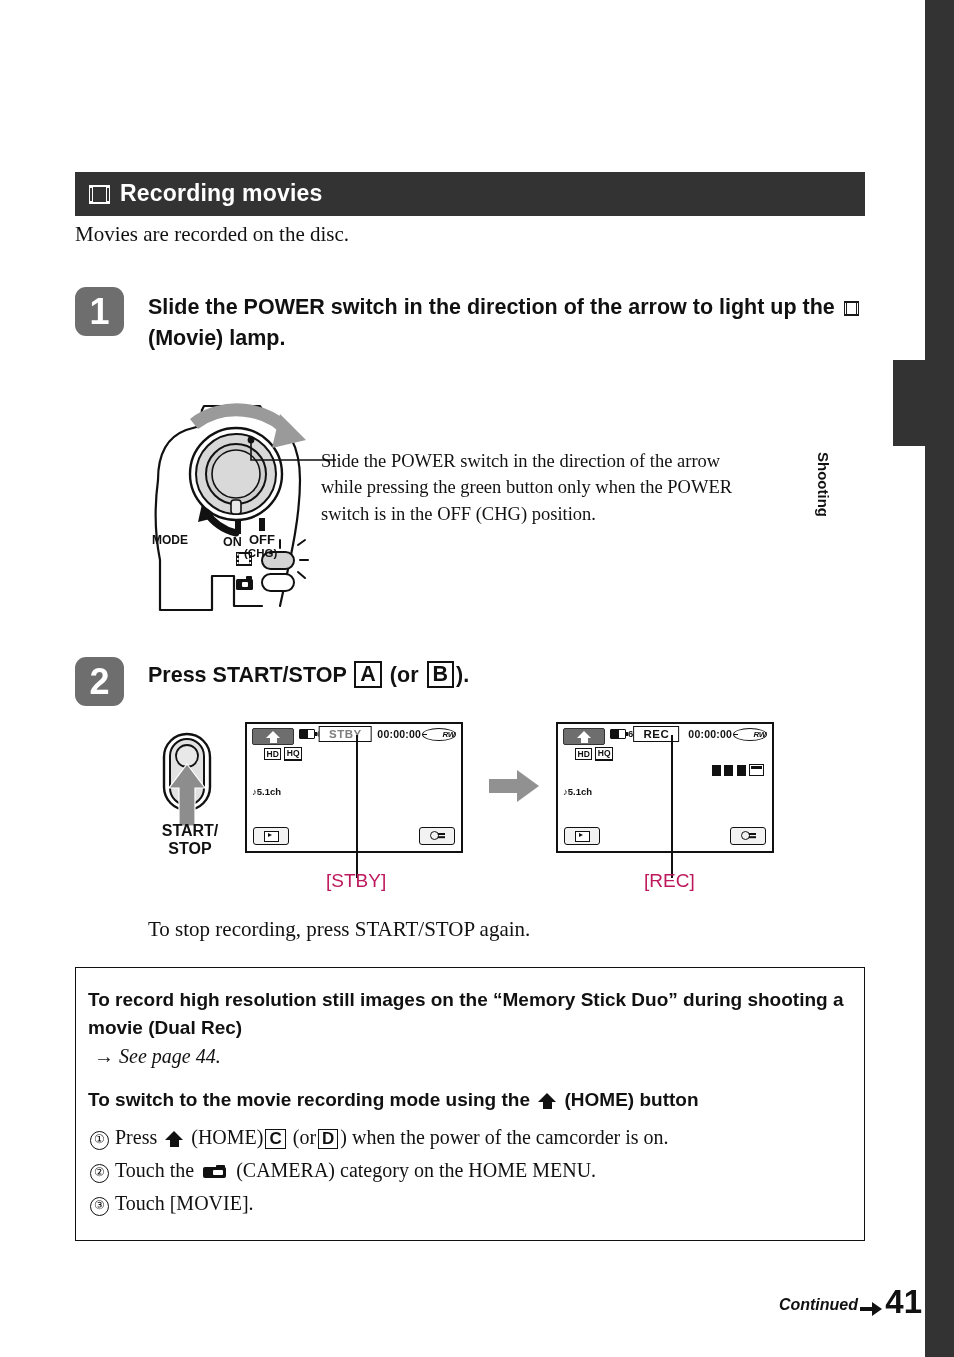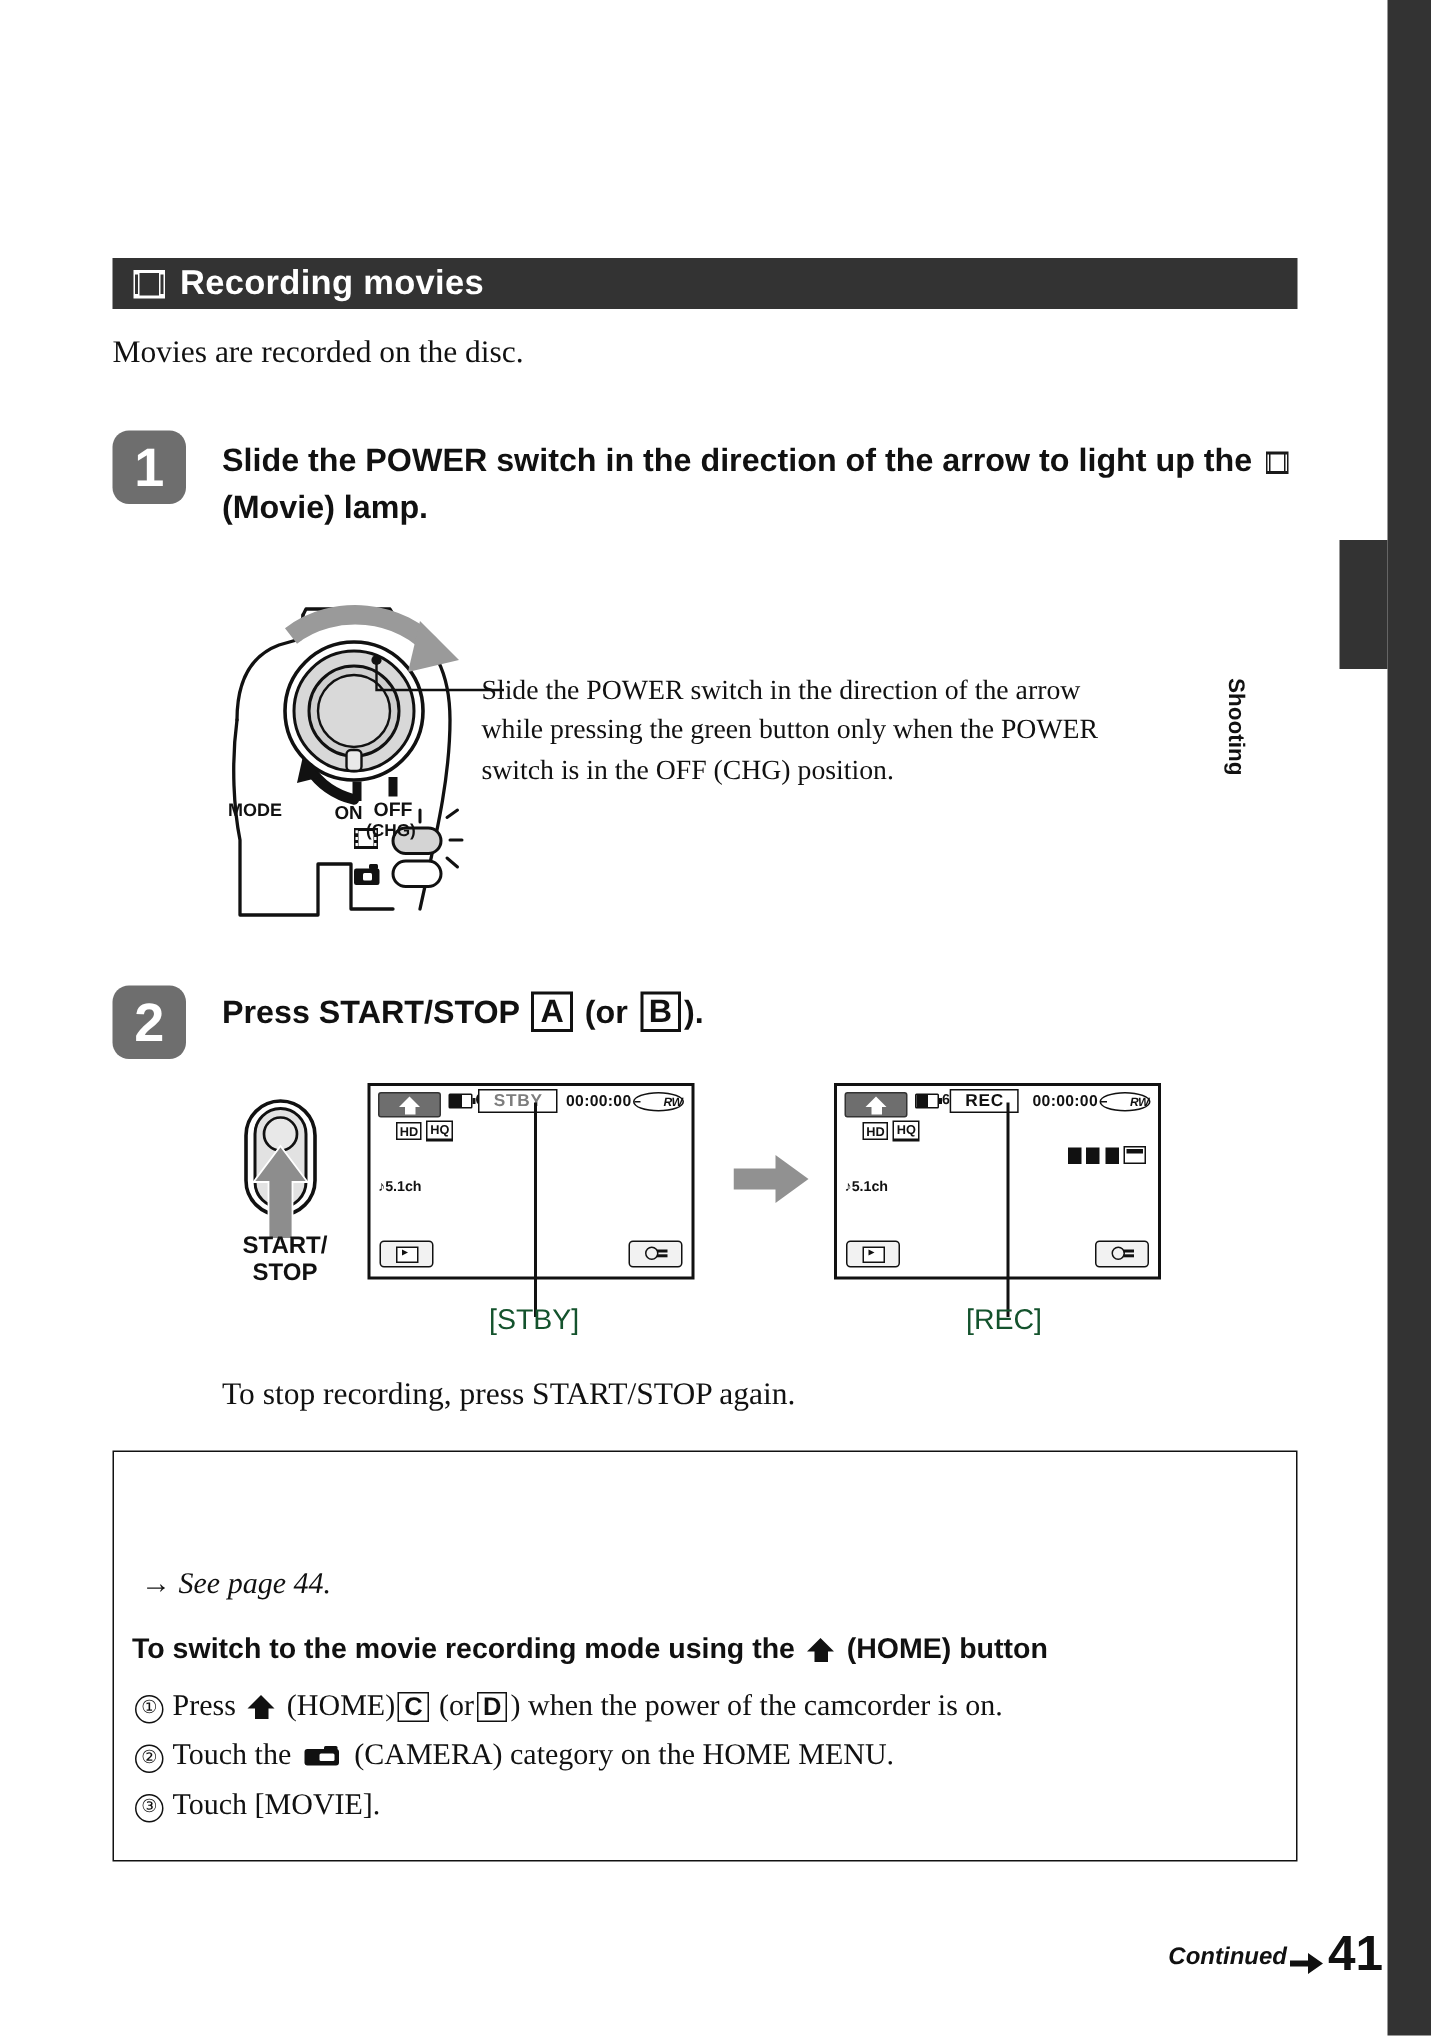--- a/index.html
+++ b/index.html
@@ -26,21 +26,21 @@
     font-family:"Liberation Sans", sans-serif;
     font-weight:bold;font-size:15px;color:#111;
     letter-spacing:0px;
     transform-origin:left top;
     transform:rotate(90deg);
     white-space:nowrap;
   }
 
   
   .sec-header{
-    position:absolute;left:75px;top:172px;width:790px;height:34px;
+    position:absolute;left:75px;top:172px;width:790px;height:44px;
     background:#333333;color:#fff;
     display:flex;align-items:center;
   }
   .sec-header .title{
     font-family:"Liberation Sans", sans-serif;
     font-weight:bold;font-size:23px;letter-spacing:.2px;
     margin-left:10px;line-height:1;
     position:relative;top:-1px;
   }
   .film-icon{
@@ -200,21 +200,21 @@
   }
   .opt-ico:after{
     content:"";position:absolute;left:8px;top:2px;width:7px;height:1.6px;background:#111;
     box-shadow:0 3.2px 0 0 #111;
   }
 
   
   .leader{position:absolute;width:1.6px;background:#111;}
   .lbl-caption{
     position:absolute;
-    font-family:"Liberation Sans", sans-serif;font-size:19px;color:#14532d;
+    font-family:"Liberation Sans", sans-serif;font-size:19px;color:#be185d;
   }
 
   .grey-arrow{position:absolute;left:489px;top:768px;}
 
   
   .ss-wrap{position:absolute;left:160px;top:732px;width:62px;height:120px;}
   .ss-label{
     position:absolute;left:150px;top:822px;width:80px;text-align:center;
     font-family:"Liberation Sans", sans-serif;font-weight:bold;font-size:16px;
     line-height:1.15;color:#111;
@@ -472,20 +472,24 @@
   </div>
 
   <div class="leader" style="left:356px;top:735px;height:143px;"></div>
   <div class="leader" style="left:671px;top:735px;height:143px;"></div>
   <div class="lbl-caption" style="left:326px;top:870px;">[STBY]</div>
   <div class="lbl-caption" style="left:644px;top:870px;">[REC]</div>
 
   <div class="stop-note">To stop recording, press START/STOP again.</div>
 
   <div class="box">
+    <h3 style="left:12px;top:18px;width:760px;">
+      <span>To record high resolution still images on the “Memory Stick Duo” during</span>
+      <span>shooting a movie (Dual Rec)</span>
+    </h3>
     <div class="ser" style="left:18px;top:74px;font-style:italic;">→ See page 44.</div>
 
     <h3 style="left:12px;top:118px;width:760px;">
       <span>To switch to the movie recording mode using the</span>
       <span class="home-glyph"><span class="roof"></span><span class="body"></span></span>
       <span>(HOME) button</span>
     </h3>
 
     <div class="ser" style="left:14px;top:155px;">
       <span class="circnum">①</span><span>Press</span>

